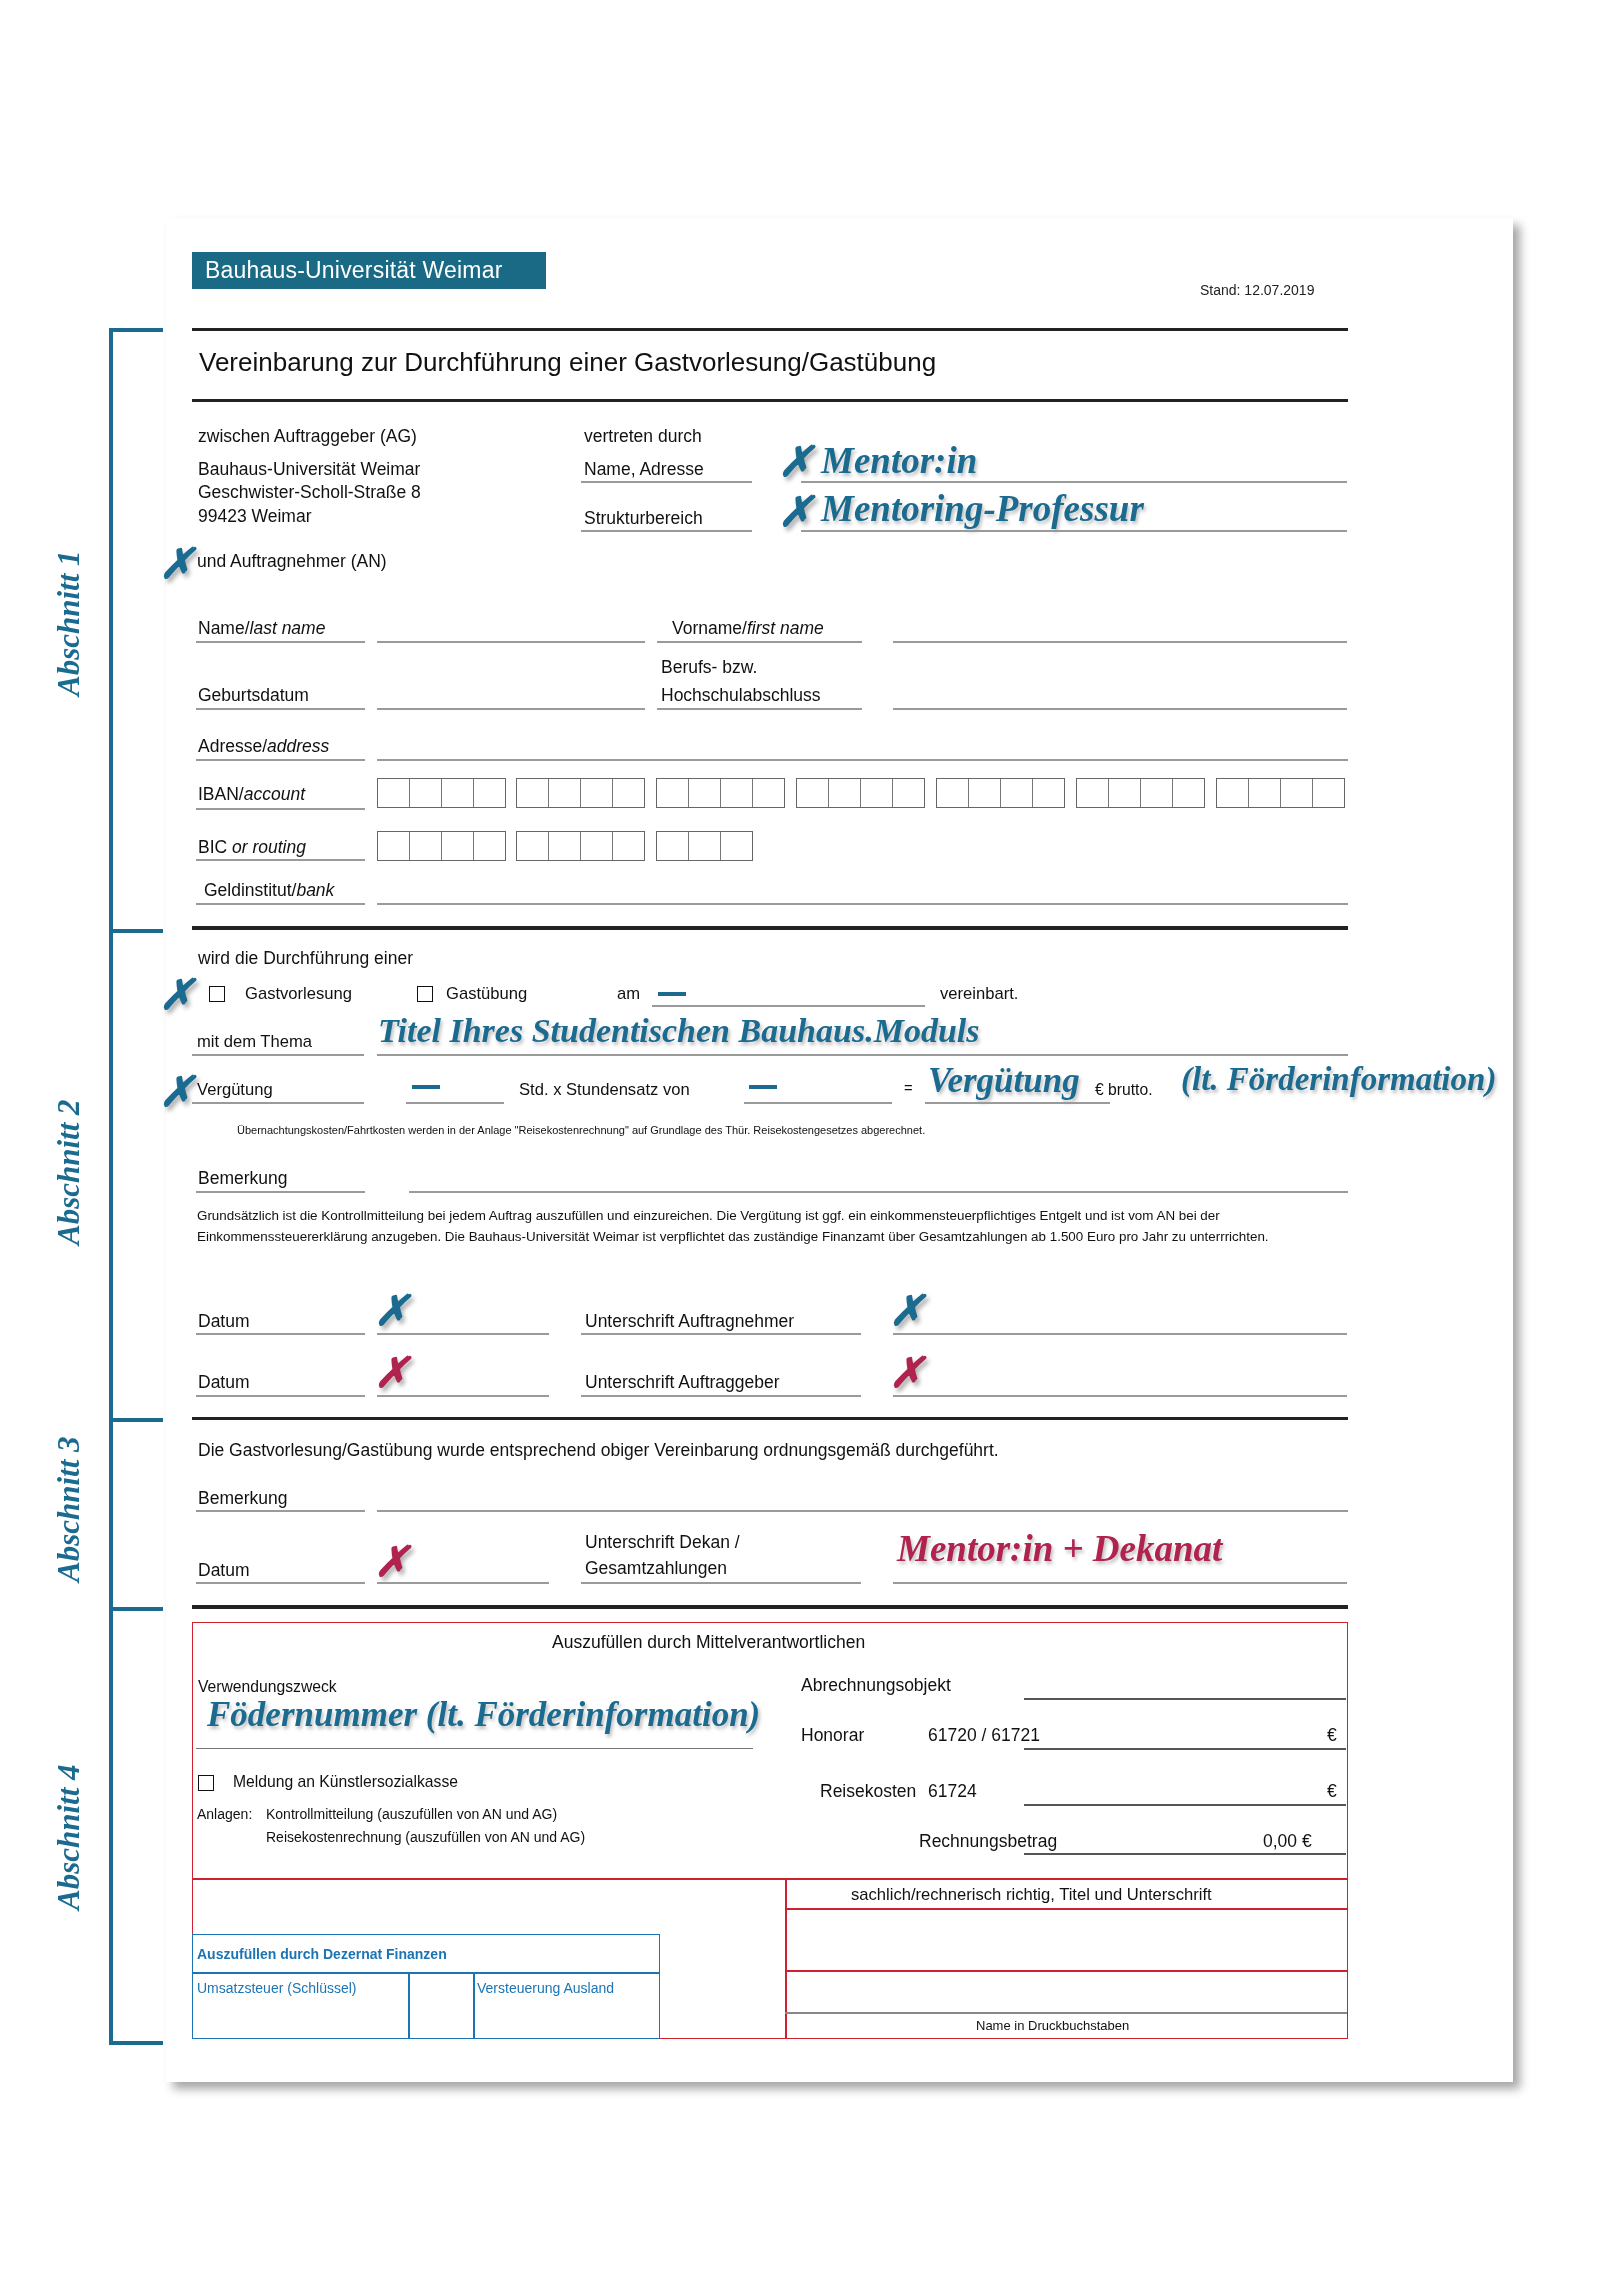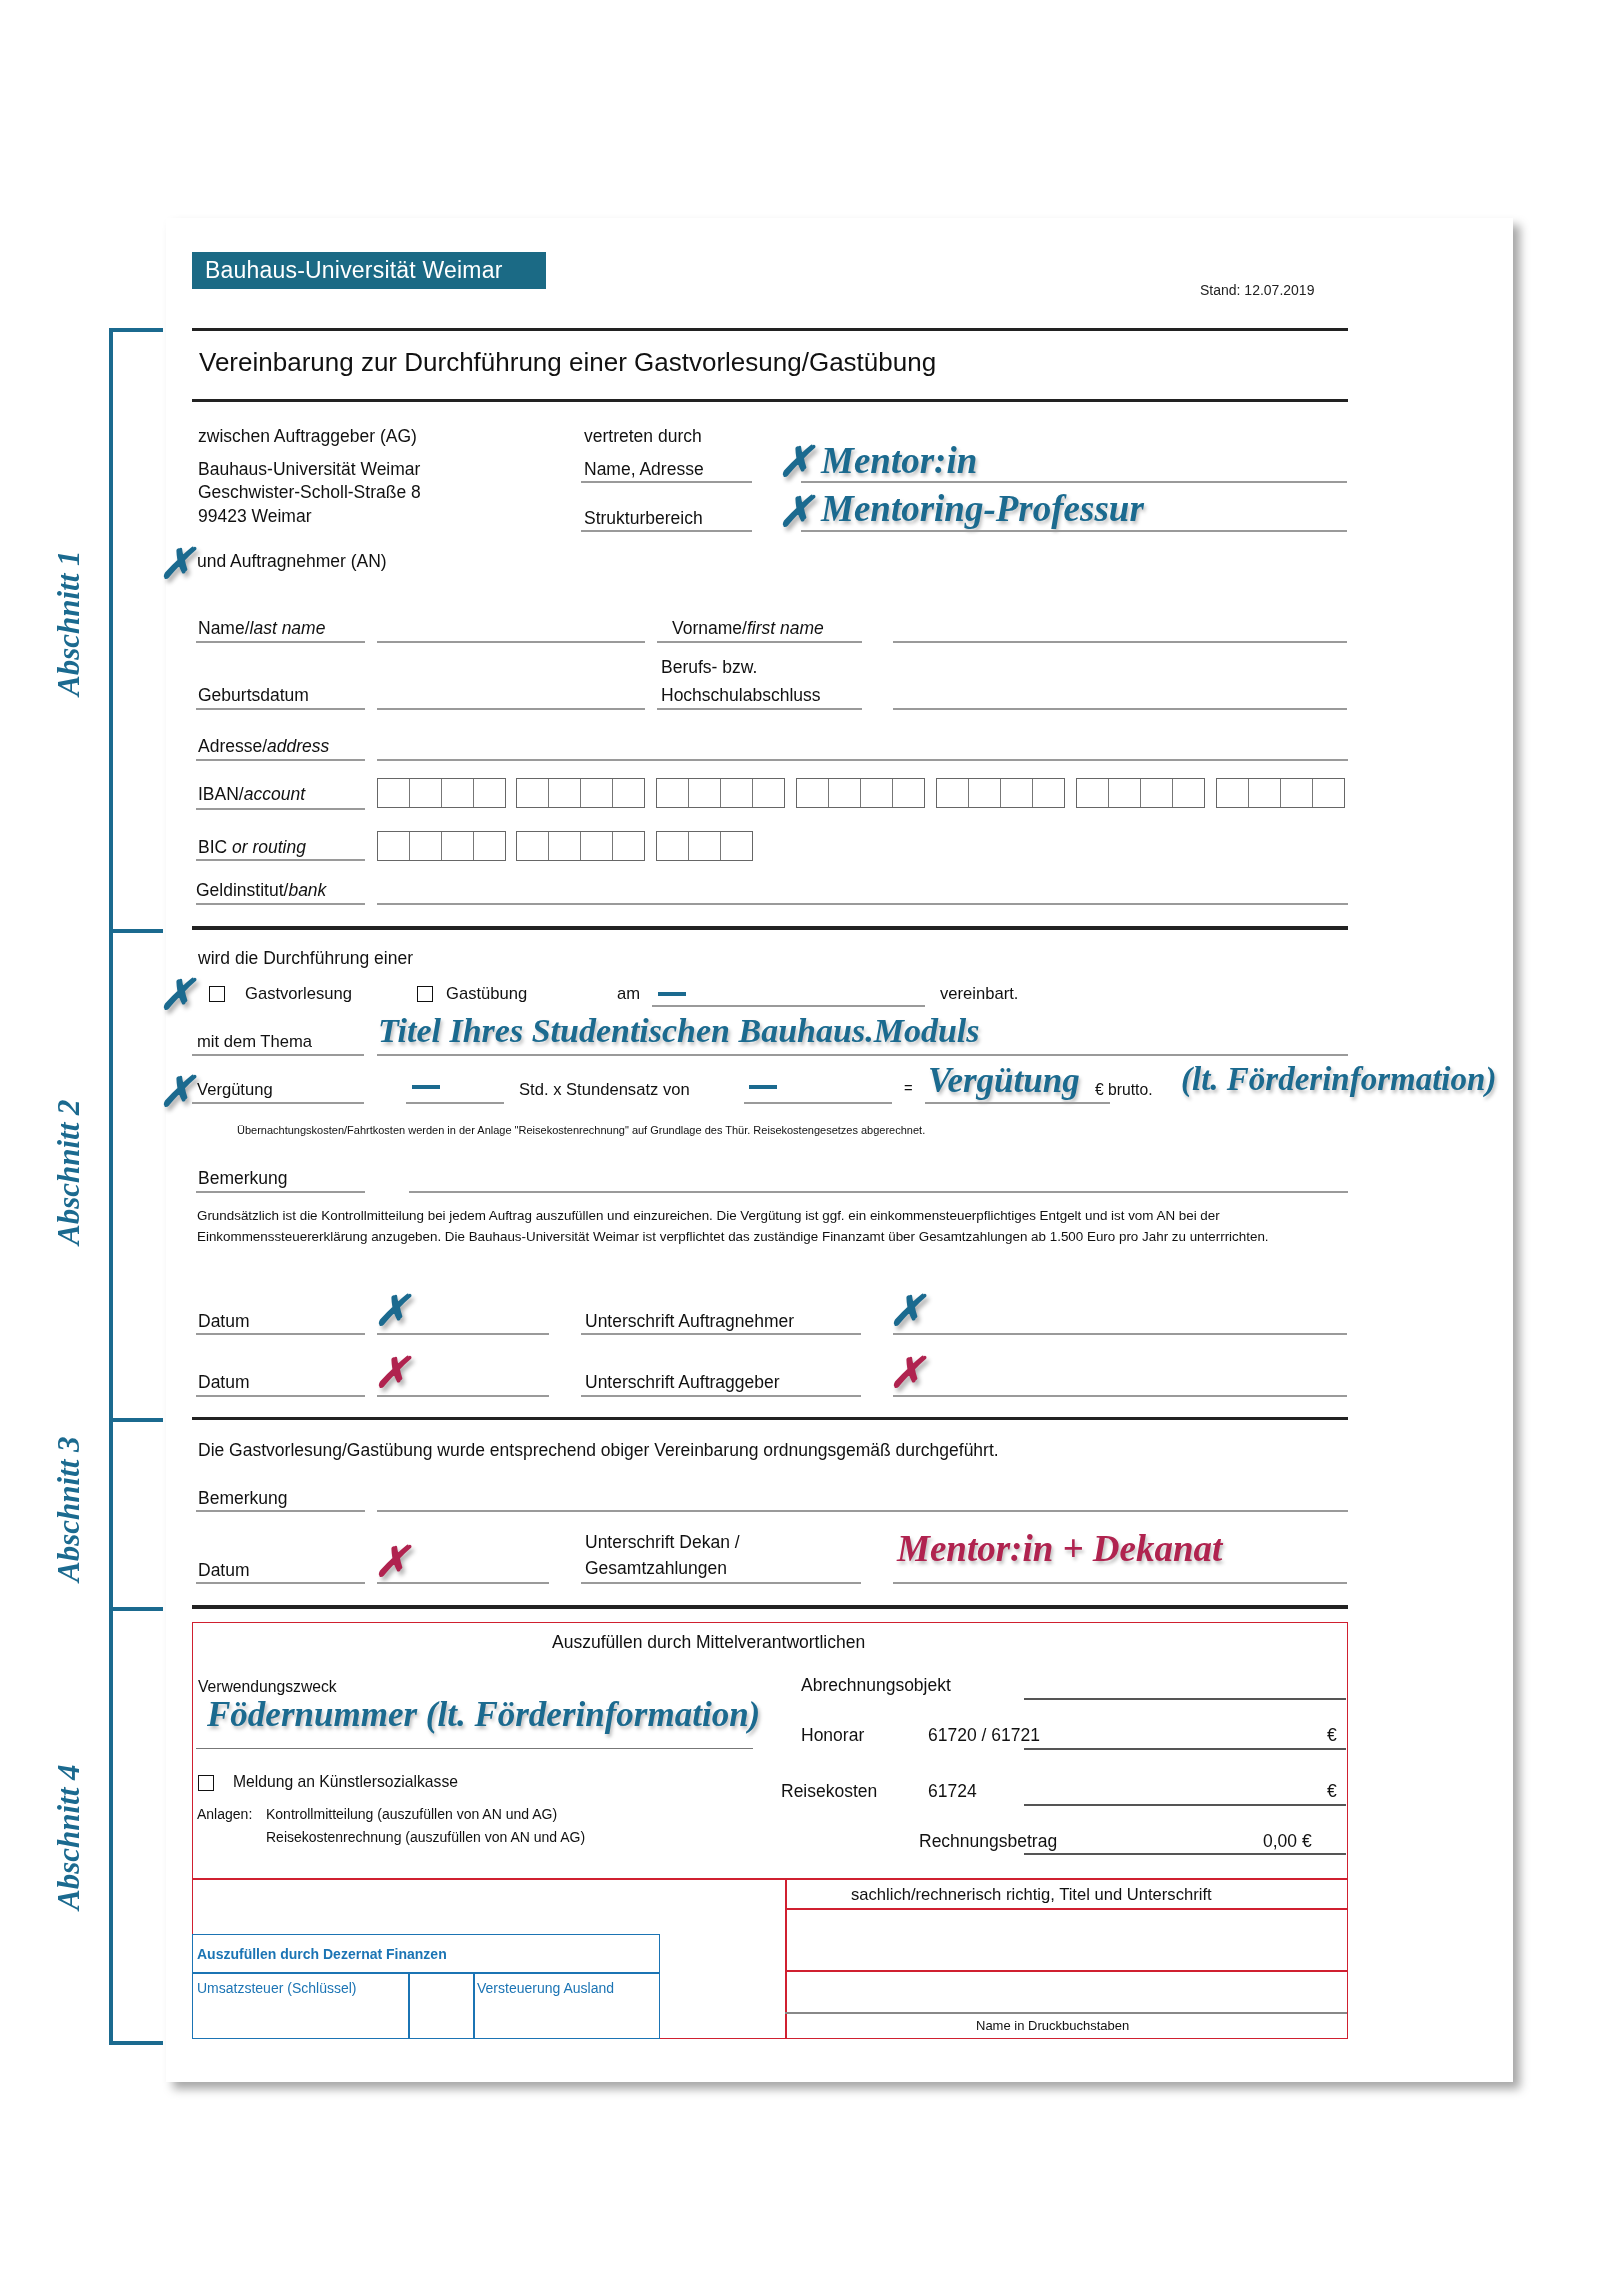--- a/index.html
+++ b/index.html
@@ -163,21 +163,21 @@
       <span></span>
       <span></span>
     </div>
     <div class="ibangrp" style="left: 656px; top: 831px; width: 97px;">
       <span></span>
       <span></span>
       <span></span>
     </div>
   </div>
 
-<div class="lbl" style="left:196px;top:880px;"><span>Geldinstitut/</span><i>bank</i></div>
+<div class="lbl" style="left:204px;top:880px;"><span>Geldinstitut/</span><i>bank</i></div>
 <div class="uline" style="left:196px;top:903px;width:169px;"></div>
 <div class="uline" style="left:377px;top:903px;width:971px;"></div>
 
 <div class="rule" style="left:192px;top:926px;width:1156px;height:3.7px;"></div>
 
 <div class="lbl" style="left:198px;top:948px;">wird die Durchführung einer</div>
 <div class="xmark blue" style="left:159px;top:974px;">✗</div>
 <div class="cb" style="left:209px;top:986px;"></div>
 <div class="lbl" style="left:245px;top:984px;font-size:16.6px;">Gastvorlesung</div>
 <div class="cb" style="left:417px;top:986px;"></div>
@@ -261,21 +261,21 @@
 <div class="lbl" style="left:197px;top:1806px;font-size:14px;">Anlagen:</div>
 <div class="lbl" style="left:266px;top:1806px;font-size:14px;">Kontrollmitteilung (auszufüllen von AN und AG)</div>
 <div class="lbl" style="left:266px;top:1829px;font-size:14px;">Reisekostenrechnung (auszufüllen von AN und AG)</div>
 
 <div class="lbl" style="left:801px;top:1675px;font-size:17.5px;">Abrechnungsobjekt</div>
 <div class="uline" style="left:1024px;top:1698px;width:322px;background:#555;"></div>
 <div class="lbl" style="left:801px;top:1725px;font-size:17.5px;">Honorar</div>
 <div class="lbl" style="left:928px;top:1725px;font-size:17.5px;">61720 / 61721</div>
 <div class="uline" style="left:1024px;top:1748px;width:322px;background:#555;"></div>
 <div class="lbl" style="left:1327px;top:1725px;font-size:17.5px;">€</div>
-<div class="lbl" style="left:781px;top:1781px;font-size:17.5px;">Reisekosten</div>
+<div class="lbl" style="left:820px;top:1781px;font-size:17.5px;">Reisekosten</div>
 <div class="lbl" style="left:928px;top:1781px;font-size:17.5px;">61724</div>
 <div class="uline" style="left:1024px;top:1804px;width:322px;background:#555;"></div>
 <div class="lbl" style="left:1327px;top:1781px;font-size:17.5px;">€</div>
 <div class="lbl" style="left:919px;top:1831px;font-size:17.5px;">Rechnungsbetrag</div>
 <div class="uline" style="left:1024px;top:1853px;width:322px;background:#555;"></div>
 <div class="lbl" style="left:1263px;top:1831px;font-size:17.5px;">0,00 €</div>
 
 <div class="redline" style="left:192px;top:1878px;width:1156px;"></div>
 <div class="redv" style="left:785px;top:1878px;height:161px;"></div>
 <div class="lbl" style="left:851px;top:1885px;font-size:16.6px;">sachlich/rechnerisch richtig, Titel und Unterschrift</div>

